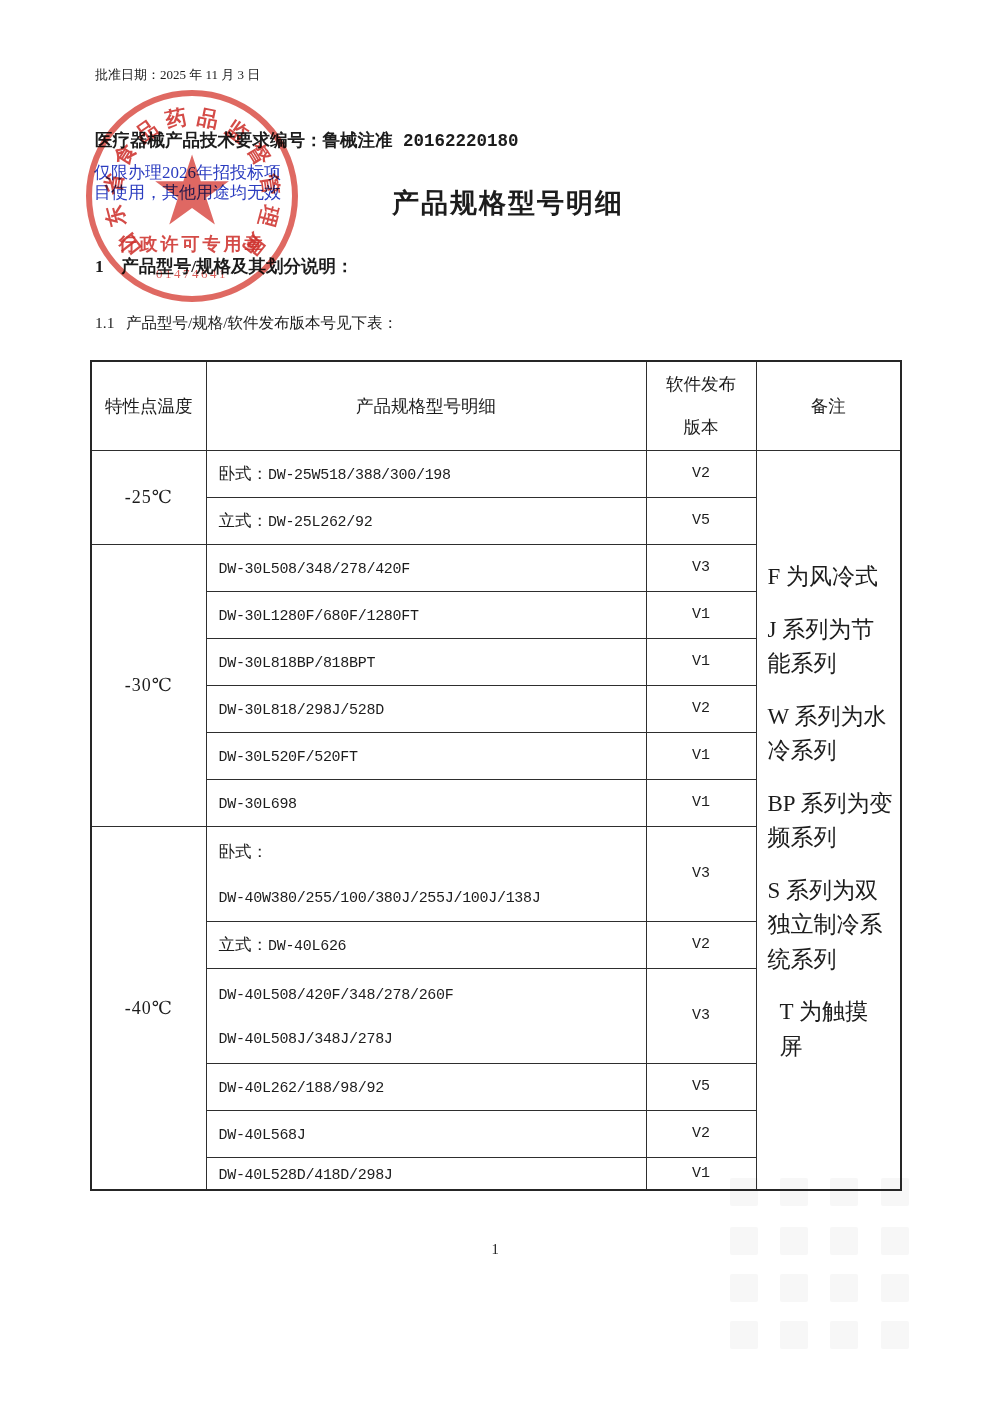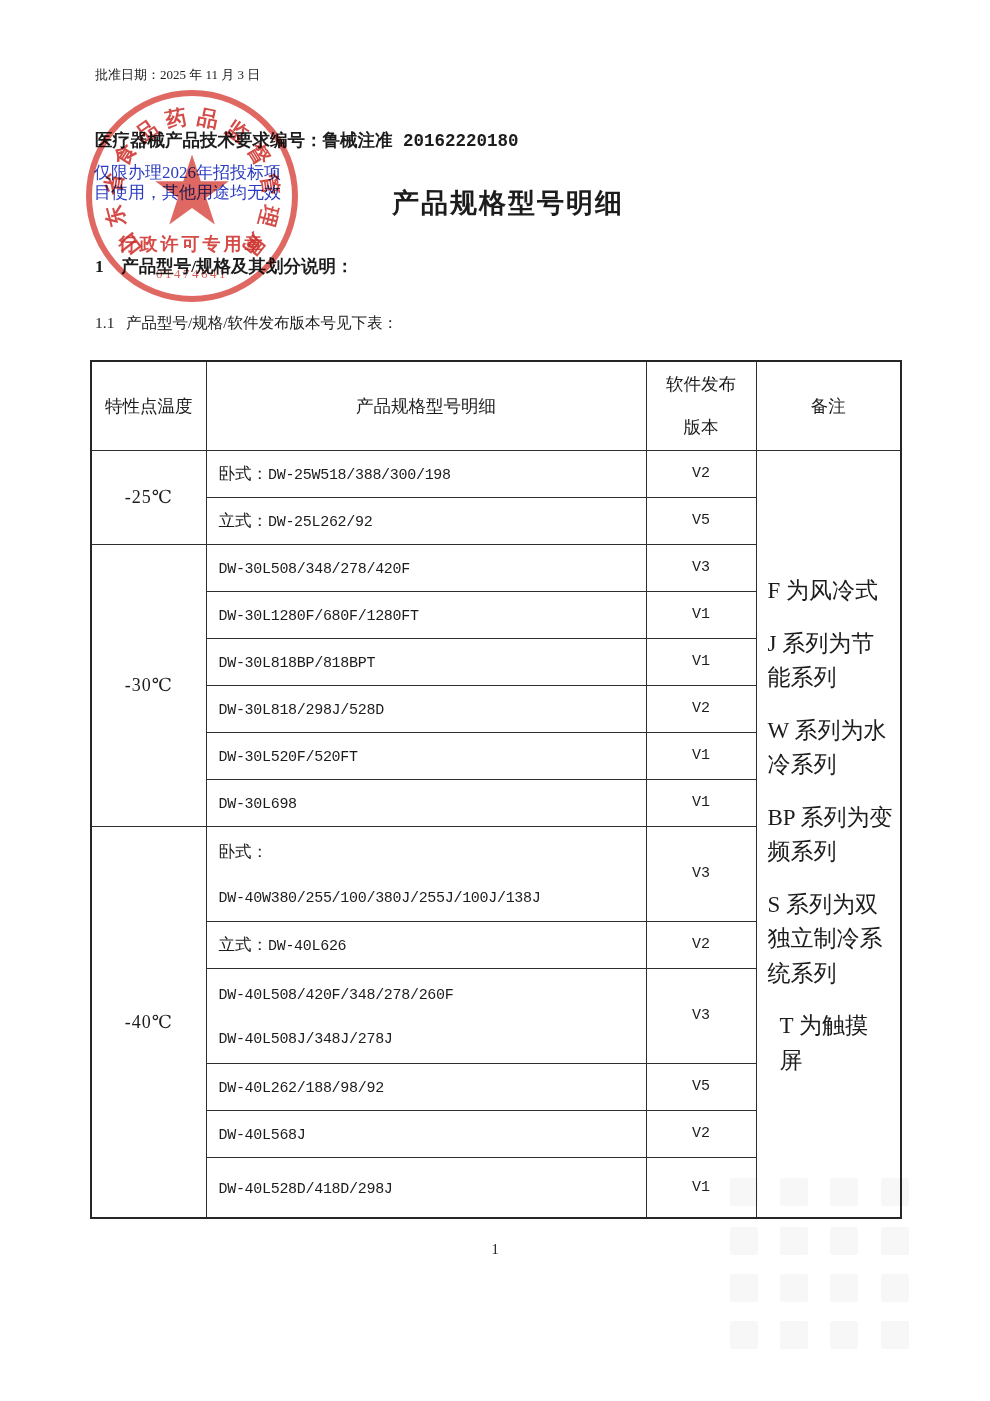--- a/index.html
+++ b/index.html
@@ -193,21 +193,21 @@
           <div class="mline"><span class="code">DW-40L262/188/98/92</span></div>
         </td>
         <td class="ver">V5</td>
       </tr>
       <tr style="height: 47px;">
         <td class="model">
           <div class="mline"><span class="code">DW-40L568J</span></div>
         </td>
         <td class="ver">V2</td>
       </tr>
-      <tr style="height: 61px;">
+      <tr style="height: 33px;">
         <td class="model">
           <div class="mline"><span class="code">DW-40L528D/418D/298J</span></div>
         </td>
         <td class="ver">V1</td>
       </tr>
     </tbody>
 </table>
 
 <div class="abs stamp">
   <div class="stamp-circle"></div>

